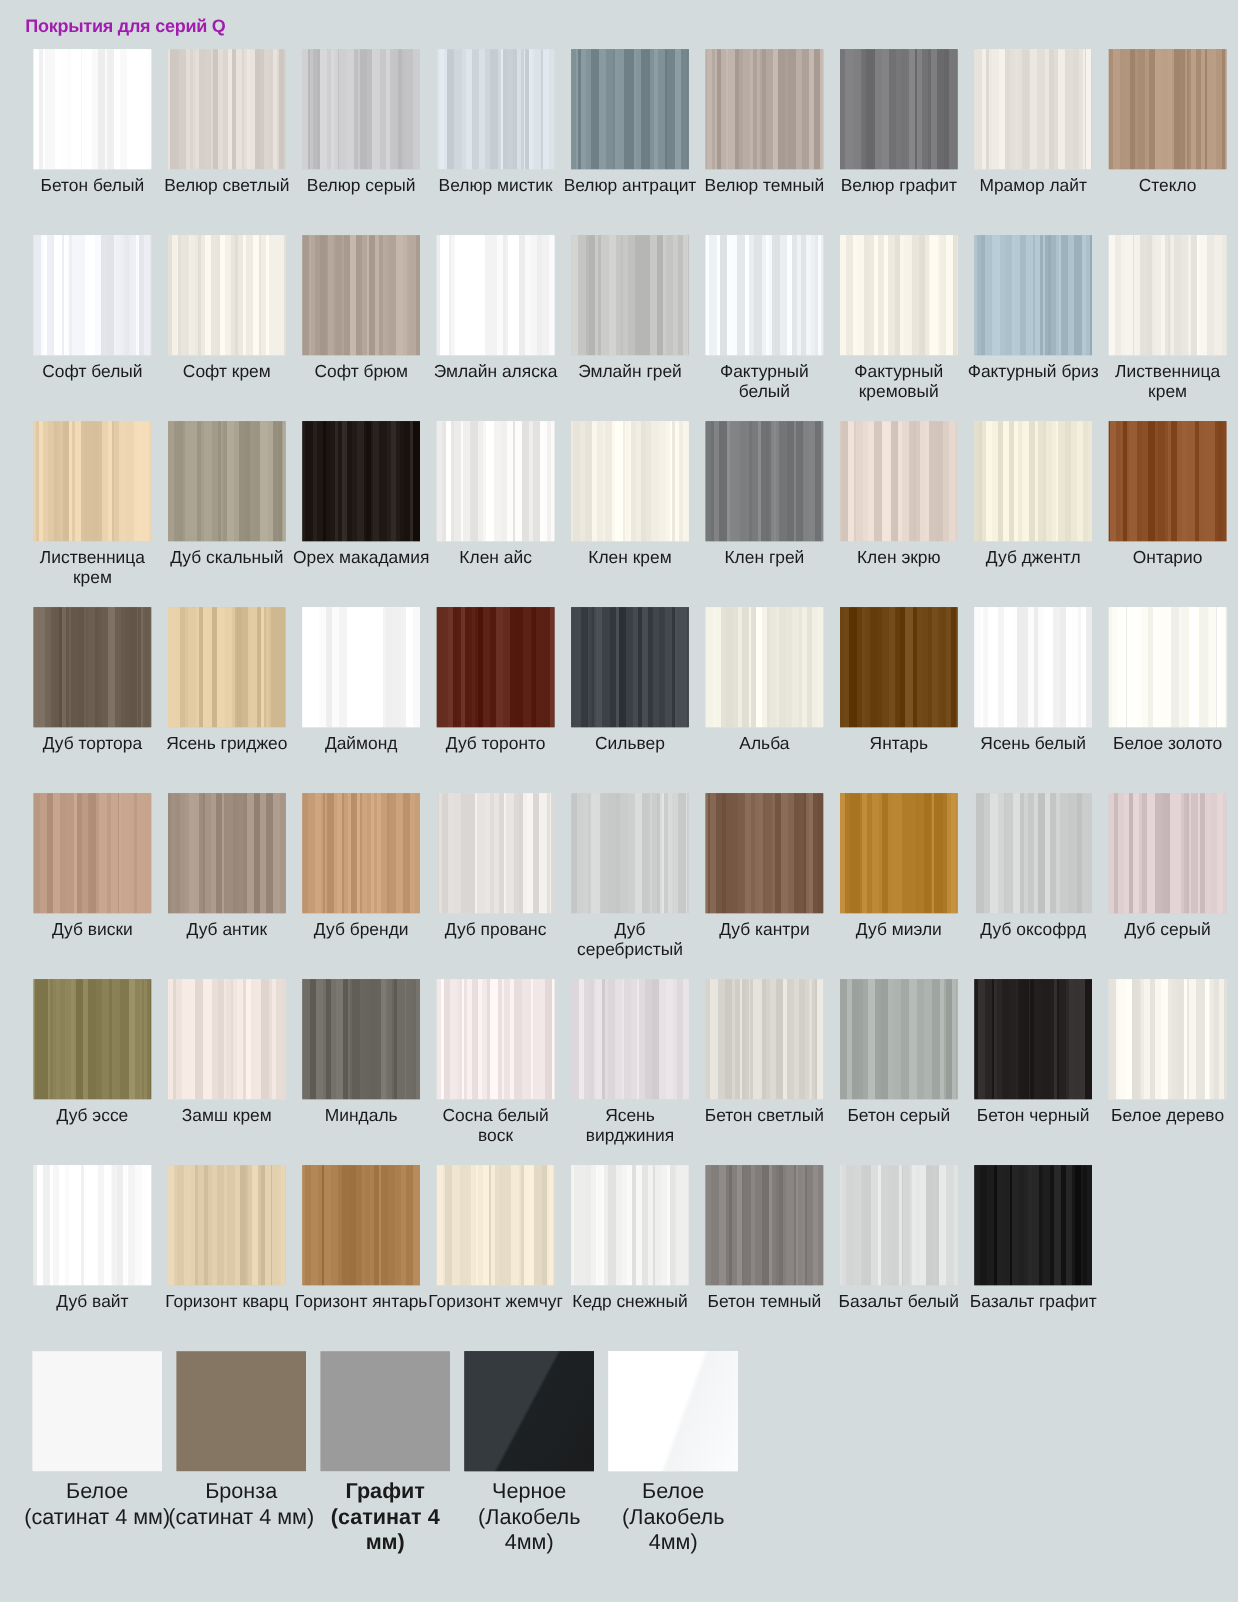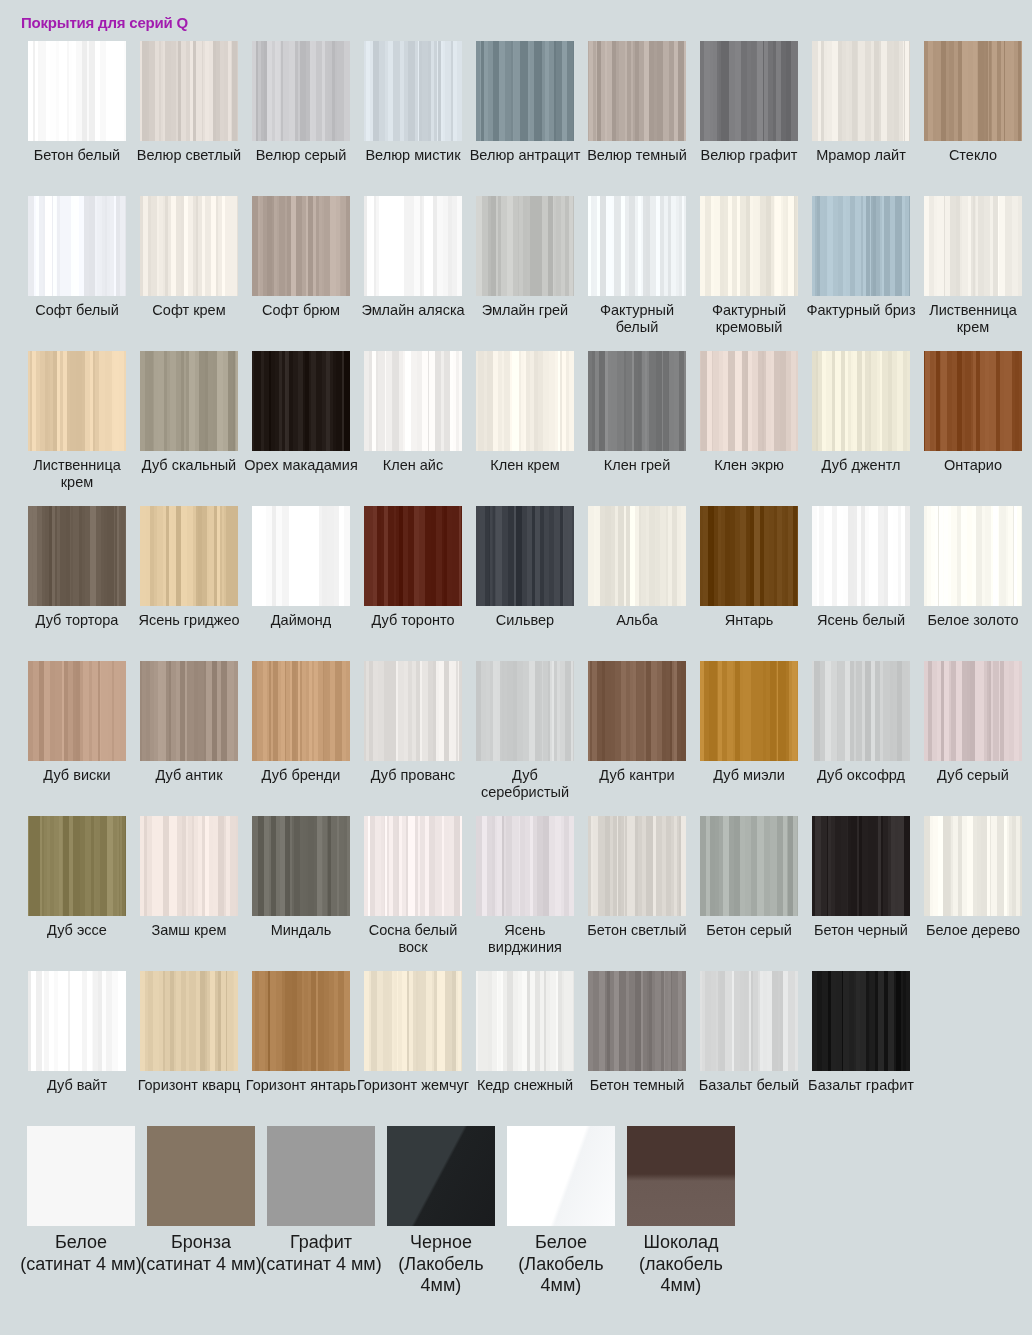--- a/index.html
+++ b/index.html
@@ -320,33 +320,28 @@
         <div class="swatch-label glass-label" style="white-space: pre-line;">Белое
 (сатинат 4 мм)</div>
       </div>
       <div class="swatch-cell glass-cell">
         <div class="swatch glass-swatch-color" style="width: 108px; height: 100px; flex: 0 0 100px; background: rgb(133, 117, 99);"></div>
         <div class="swatch-label glass-label" style="white-space: pre-line;">Бронза
 (сатинат 4 мм)</div>
       </div>
       <div class="swatch-cell glass-cell">
         <div class="swatch glass-swatch-color" style="width: 108px; height: 100px; flex: 0 0 100px; background: rgb(155, 155, 155);"></div>
-        <div class="swatch-label glass-label" style="white-space: pre-line;">Графит
+        <div class="swatch-label glass-label" style="white-space: pre-line; font-weight: bold;">Графит
 (сатинат 4 мм)</div>
       </div>
       <div class="swatch-cell glass-cell">
         <div class="swatch glass-swatch-color" style="width: 108px; height: 100px; flex: 0 0 100px; background: linear-gradient(118deg, rgb(52, 58, 61) 0%, rgb(52, 58, 61) 48%, rgb(30, 33, 35) 50%, rgb(26, 28, 30) 100%) rgb(46, 51, 54);"></div>
         <div class="swatch-label glass-label" style="white-space: pre-line;">Черное
 (Лакобель 4мм)</div>
       </div>
       <div class="swatch-cell glass-cell">
         <div class="swatch glass-swatch-color" style="width: 108px; height: 100px; flex: 0 0 100px; background: linear-gradient(110deg, rgb(255, 255, 255) 0%, rgb(255, 255, 255) 55%, rgb(242, 244, 246) 58%, rgb(251, 252, 253) 100%) rgb(255, 255, 255);"></div>
         <div class="swatch-label glass-label" style="white-space: pre-line;">Белое
 (Лакобель 4мм)</div>
       </div>
-      <div class="swatch-cell glass-cell">
-        <div class="swatch glass-swatch-color" style="width: 108px; height: 100px; flex: 0 0 100px; background: linear-gradient(rgb(74, 54, 48) 0%, rgb(74, 54, 48) 48%, rgb(107, 90, 84) 55%, rgb(110, 93, 87) 100%) rgb(78, 58, 50);"></div>
-        <div class="swatch-label glass-label" style="white-space: pre-line;">Шоколад
-(лакобель 4мм)</div>
-      </div>
     </div>
 
 </div>
 
 </body></html>

